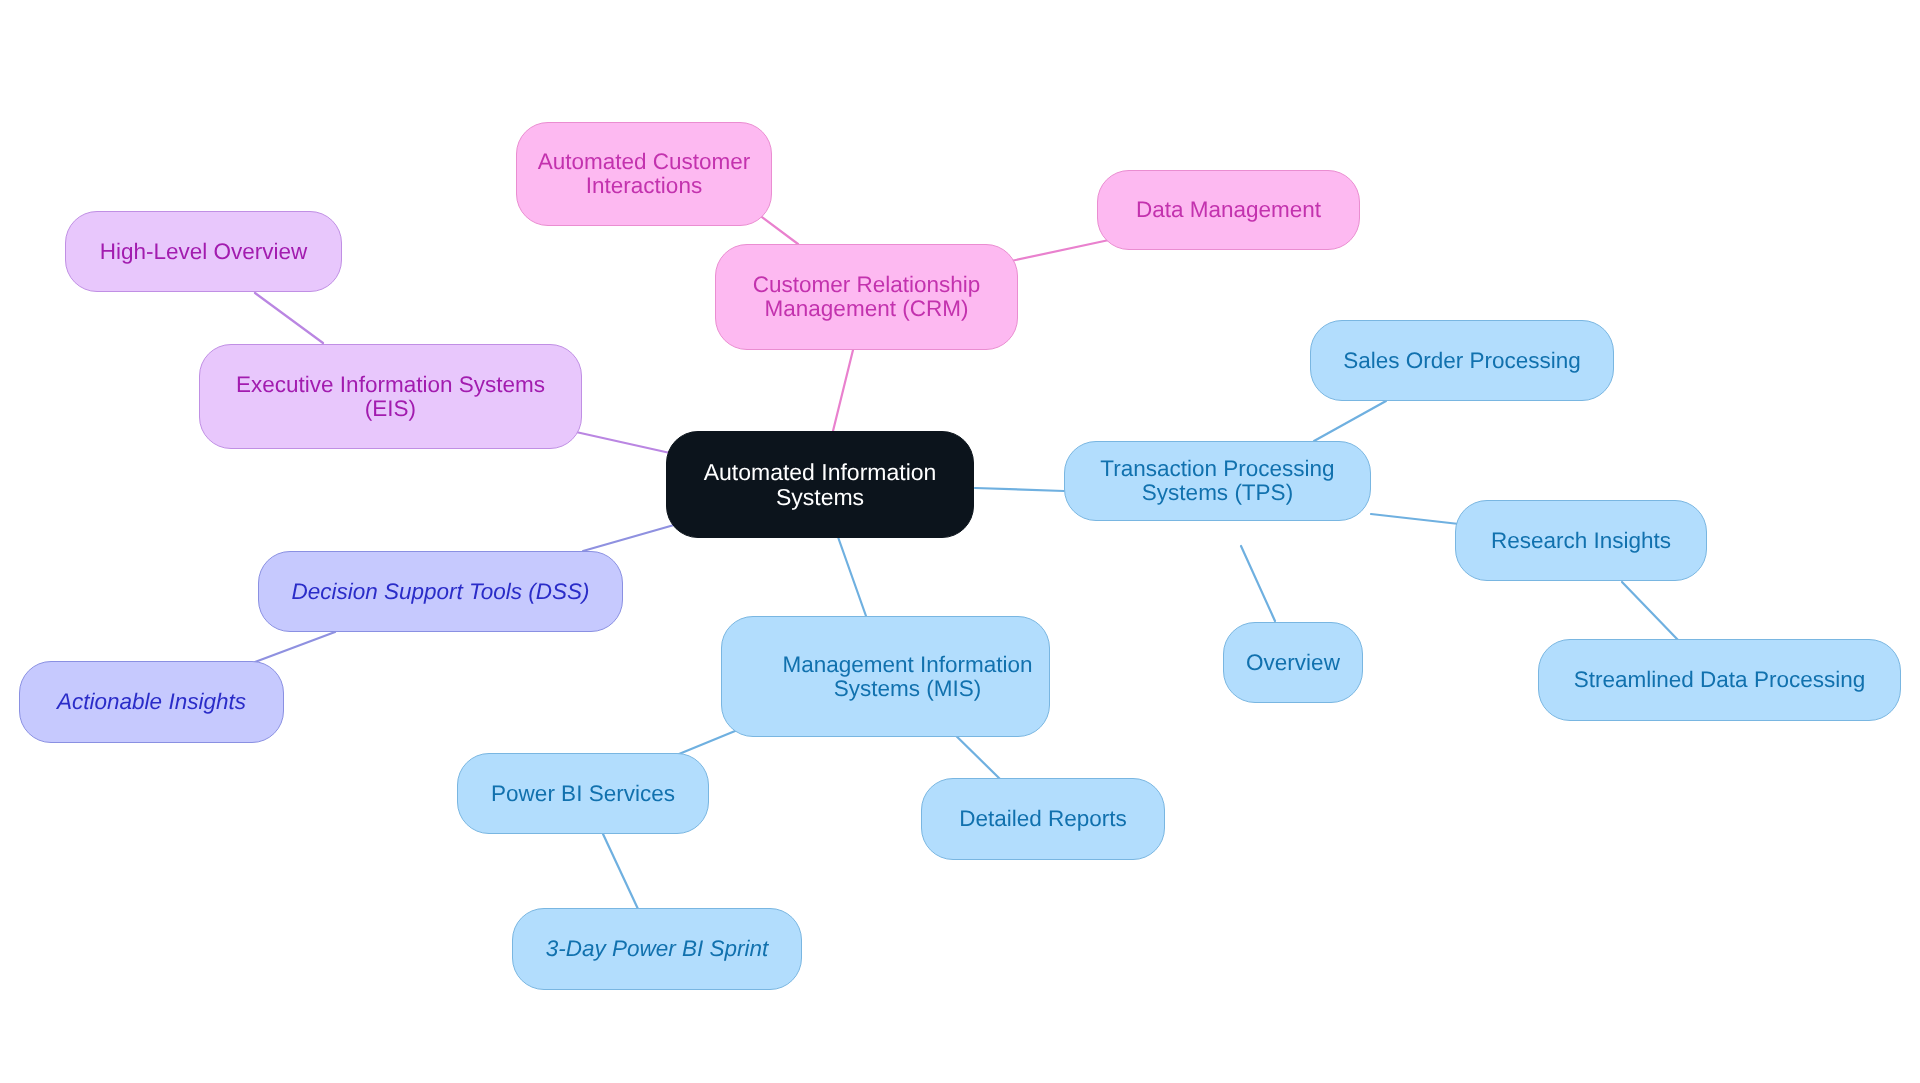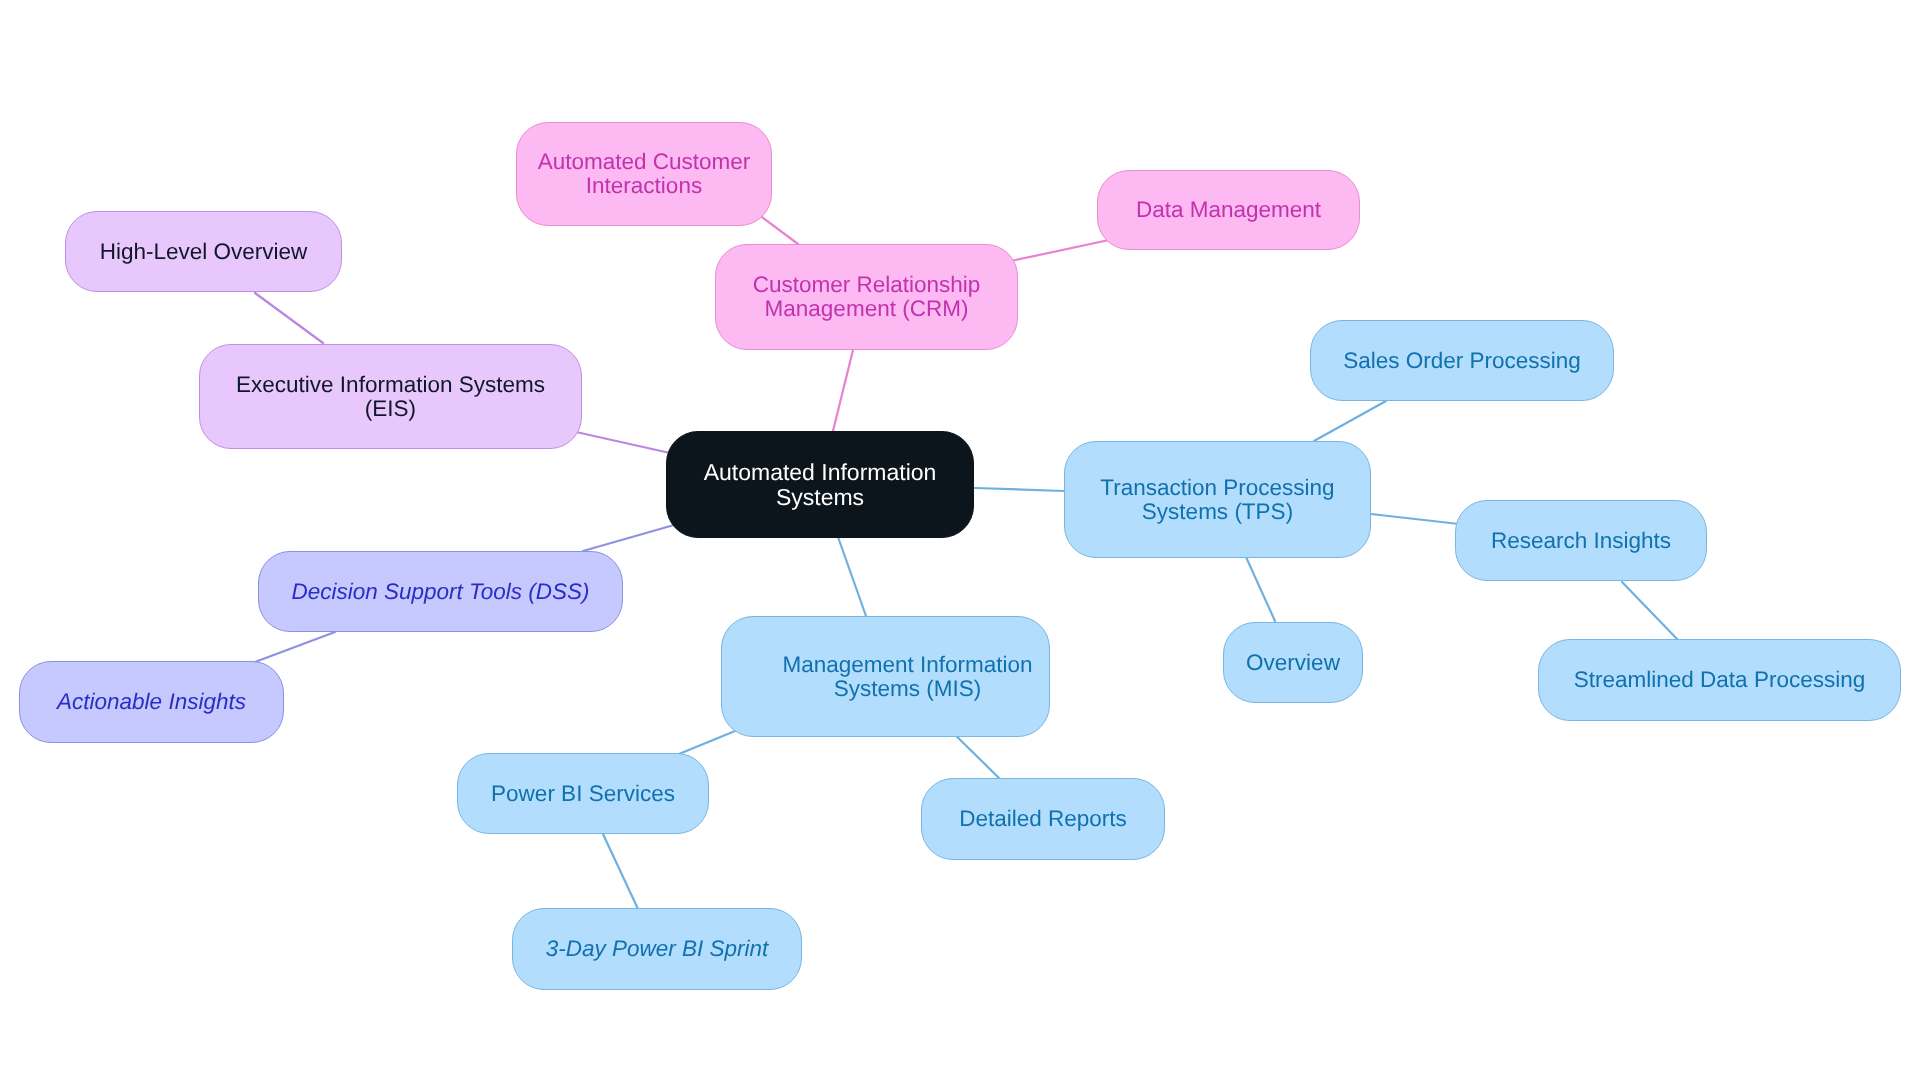--- a/index.html
+++ b/index.html
@@ -49,21 +49,21 @@
     font-size: 22.5px;
     border-radius: 32px;
   }
   .node.root {
     font-size: 23px;
     line-height: 1.048;
   }
   
   .fill-root  { background: #0c141c; border-color: #0c141c; color: #ffffff; }
   .fill-pink  { background: #fdb9f1; border-color: #ea8dd1; color: #c332ae; }
-  .fill-lilac { background: #e8c7fc; border-color: #c08fe4; color: #0f172a; }
+  .fill-lilac { background: #e8c7fc; border-color: #c08fe4; color: #a21caf; }
   .fill-indigo{ background: #c6c9fe; border-color: #8a90e2; color: #2a2cc8; font-style: italic; }
   .fill-blue  { background: #b2ddfd; border-color: #79b6e1; color: #1171ae; }
 </style>
 </head>
 <body>
 
 <div id="mindmap">
 
   <svg id="edge-layer" viewBox="0 0 1920 1083">
     <line stroke-width="2.2" stroke-linecap="round" x1="731" y1="194" x2="798" y2="244" stroke="#e981ce"></line>
@@ -90,21 +90,21 @@
     <div class="node fill-pink" style="left: 715px; top: 244px; width: 303px; height: 106px;">Customer Relationship
 Management (CRM)</div>
     <div class="node fill-pink" style="left: 516px; top: 89px; width: 256px; height: 104px; margin-top: 33px;">Automated Customer
 Interactions</div>
     <div class="node fill-pink" style="left: 1097px; top: 170px; width: 263px; height: 80px;">Data Management</div>
     <div class="node fill-lilac" style="left: 199px; top: 344px; width: 383px; height: 105px;">Executive Information Systems
 (EIS)</div>
     <div class="node fill-lilac" style="left: 65px; top: 211px; width: 277px; height: 81px;">High-Level Overview</div>
     <div class="node fill-indigo" style="left: 258px; top: 551px; width: 365px; height: 81px;">Decision Support Tools (DSS)</div>
     <div class="node fill-indigo" style="left: 19px; top: 661px; width: 265px; height: 82px;">Actionable Insights</div>
-    <div class="node fill-blue" style="left: 1064px; top: 441px; width: 307px; height: 117px;">Transaction Processing
+    <div class="node fill-blue" style="left: 1064px; top: 441px; width: 307px; height: 80px;">Transaction Processing
 Systems (TPS)</div>
     <div class="node fill-blue" style="left: 1310px; top: 320px; width: 304px; height: 81px;">Sales Order Processing</div>
     <div class="node fill-blue" style="left: 1455px; top: 500px; width: 252px; height: 81px;">Research Insights</div>
     <div class="node fill-blue" style="left: 1538px; top: 639px; width: 363px; height: 82px;">Streamlined Data Processing</div>
     <div class="node fill-blue" style="left: 1223px; top: 622px; width: 140px; height: 81px;">Overview</div>
     <div class="node fill-blue" style="left: 721px; top: 616px; width: 329px; height: 121px; padding-left: 44px;">Management Information
 Systems (MIS)</div>
     <div class="node fill-blue" style="left: 457px; top: 753px; width: 252px; height: 81px;">Power BI Services</div>
     <div class="node fill-blue" style="left: 921px; top: 778px; width: 244px; height: 82px;">Detailed Reports</div>
     <div class="node fill-blue" style="left: 512px; top: 908px; width: 290px; height: 82px; font-style: italic;">3-Day Power BI Sprint</div>

